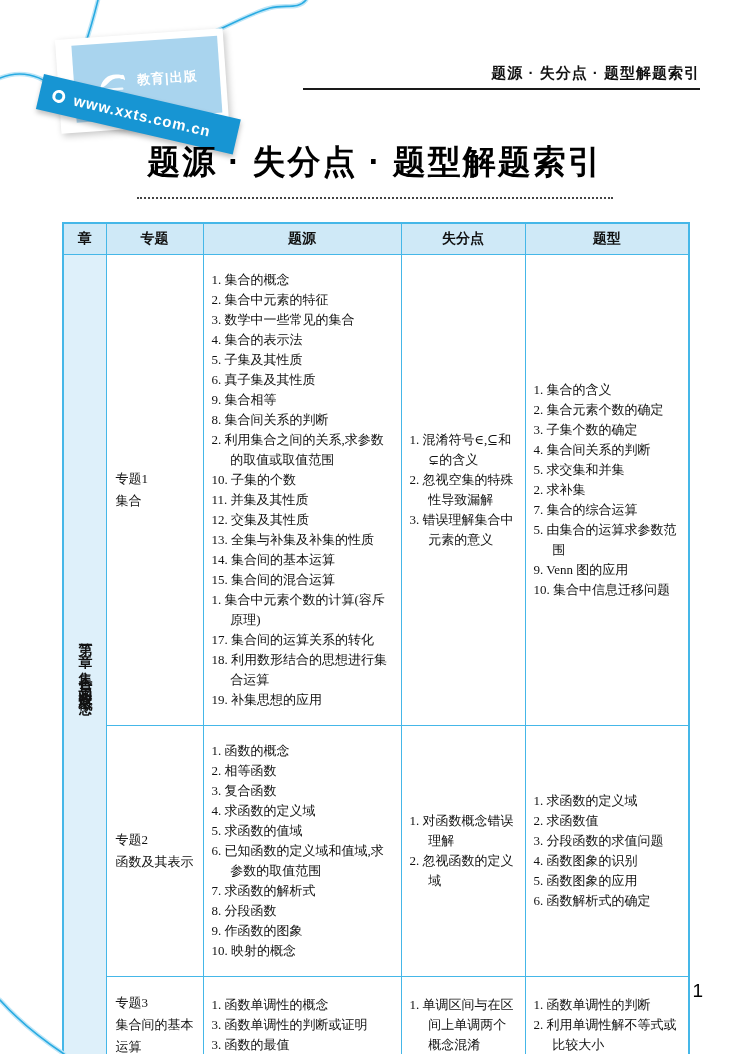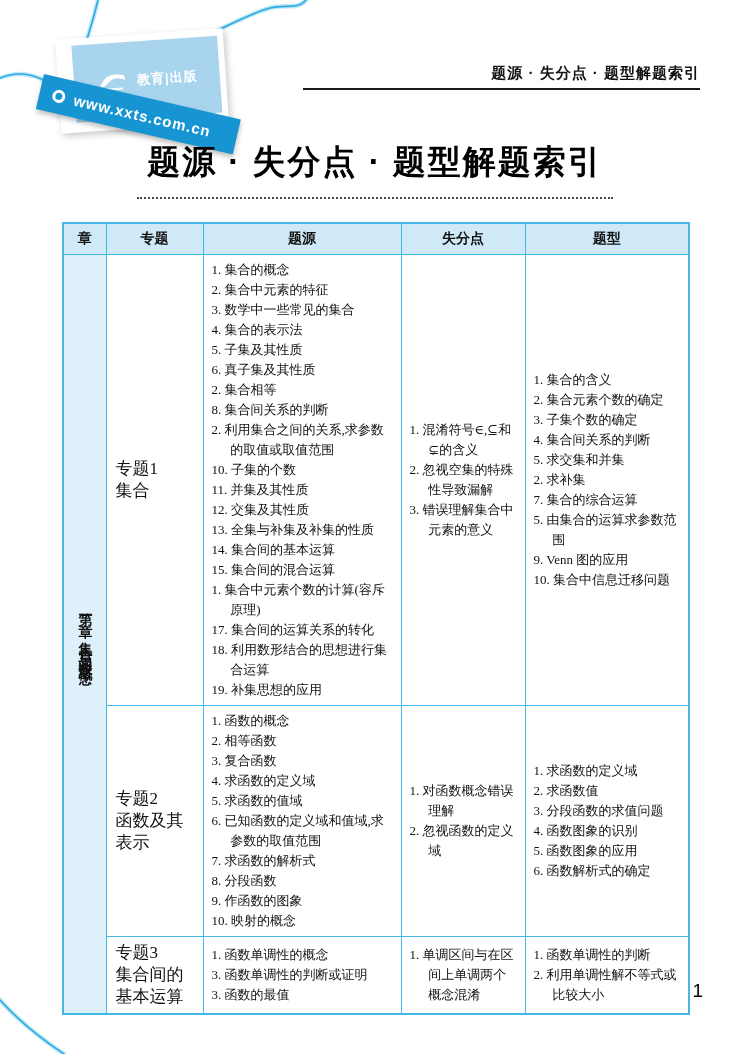--- a/index.html
+++ b/index.html
@@ -32,30 +32,30 @@
   .main-title span{display:inline-block;font-family:"Liberation Sans",sans-serif;font-weight:bold;
                    font-size:33px;letter-spacing:2px;color:#000;
                    padding:0 10px 12px 10px;border-bottom:2px dotted #444;}
 
   
   table.idx{position:absolute;left:62px;top:222px;width:626px;border-collapse:collapse;
             table-layout:fixed;border:2px solid #45b7e8;}
   .idx th,.idx td{border:1px solid #45b7e8;}
   .idx thead th{background:#cfe9f7;font-family:"Liberation Sans",sans-serif;font-weight:bold;
                 font-size:14px;height:28px;text-align:center;color:#111;}
-  .idx td{vertical-align:middle;font-size:13px;padding:5px 6px;}
+  .idx td{vertical-align:middle;font-size:13px;padding:15px 6px;}
   .col-chapter{width:43px;} .col-topic{width:97px;} .col-source{width:198px;}
   .col-pitfall{width:124px;} .col-type{width:164px;}
 
   td.chapter-cell{background:#def0fa;text-align:center;padding:0;}
   .vtext{writing-mode:vertical-rl;margin:0 auto;font-family:"Liberation Sans",sans-serif;
          font-weight:bold;font-size:14px;letter-spacing:5px;line-height:43px;}
   .vtext .vol{margin-bottom:14px;}
 
-  td.topic-cell{padding-left:9px;line-height:22px;font-size:17px;}
+  td.topic-cell{padding-left:9px;line-height:22px;font-size:13px;}
   ol.cell-list{margin:0;padding:0 0 0 2px;list-style:none;}
   ol.cell-list li{line-height:20px;padding-left:1.45em;text-indent:-1.45em;}
   tr.r1{height:426px;} tr.r2{height:220px;} tr.r3{height:70px;}
 
   
   .page-num{position:absolute;right:47px;top:980px;font-family:"Liberation Sans",sans-serif;
             font-size:19px;color:#000;}
   .bottom-svg{position:absolute;left:0;top:992px;width:80px;height:62px;pointer-events:none;}
 </style>
 </head>
@@ -126,21 +126,21 @@
           <div>集合</div>
         </td>
         <td>
             <ol class="cell-list">
               <li>1. 集合的概念</li>
               <li>2. 集合中元素的特征</li>
               <li>3. 数学中一些常见的集合</li>
               <li>4. 集合的表示法</li>
               <li>5. 子集及其性质</li>
               <li>6. 真子集及其性质</li>
-              <li>2. 集合相等</li>
+              <li>9. 集合相等</li>
               <li>8. 集合间关系的判断</li>
               <li>2. 利用集合之间的关系,求参数的取值或取值范围</li>
               <li>10. 子集的个数</li>
               <li>11. 并集及其性质</li>
               <li>12. 交集及其性质</li>
               <li>13. 全集与补集及补集的性质</li>
               <li>14. 集合间的基本运算</li>
               <li>15. 集合间的混合运算</li>
               <li>1. 集合中元素个数的计算(容斥原理)</li>
               <li>17. 集合间的运算关系的转化</li>

